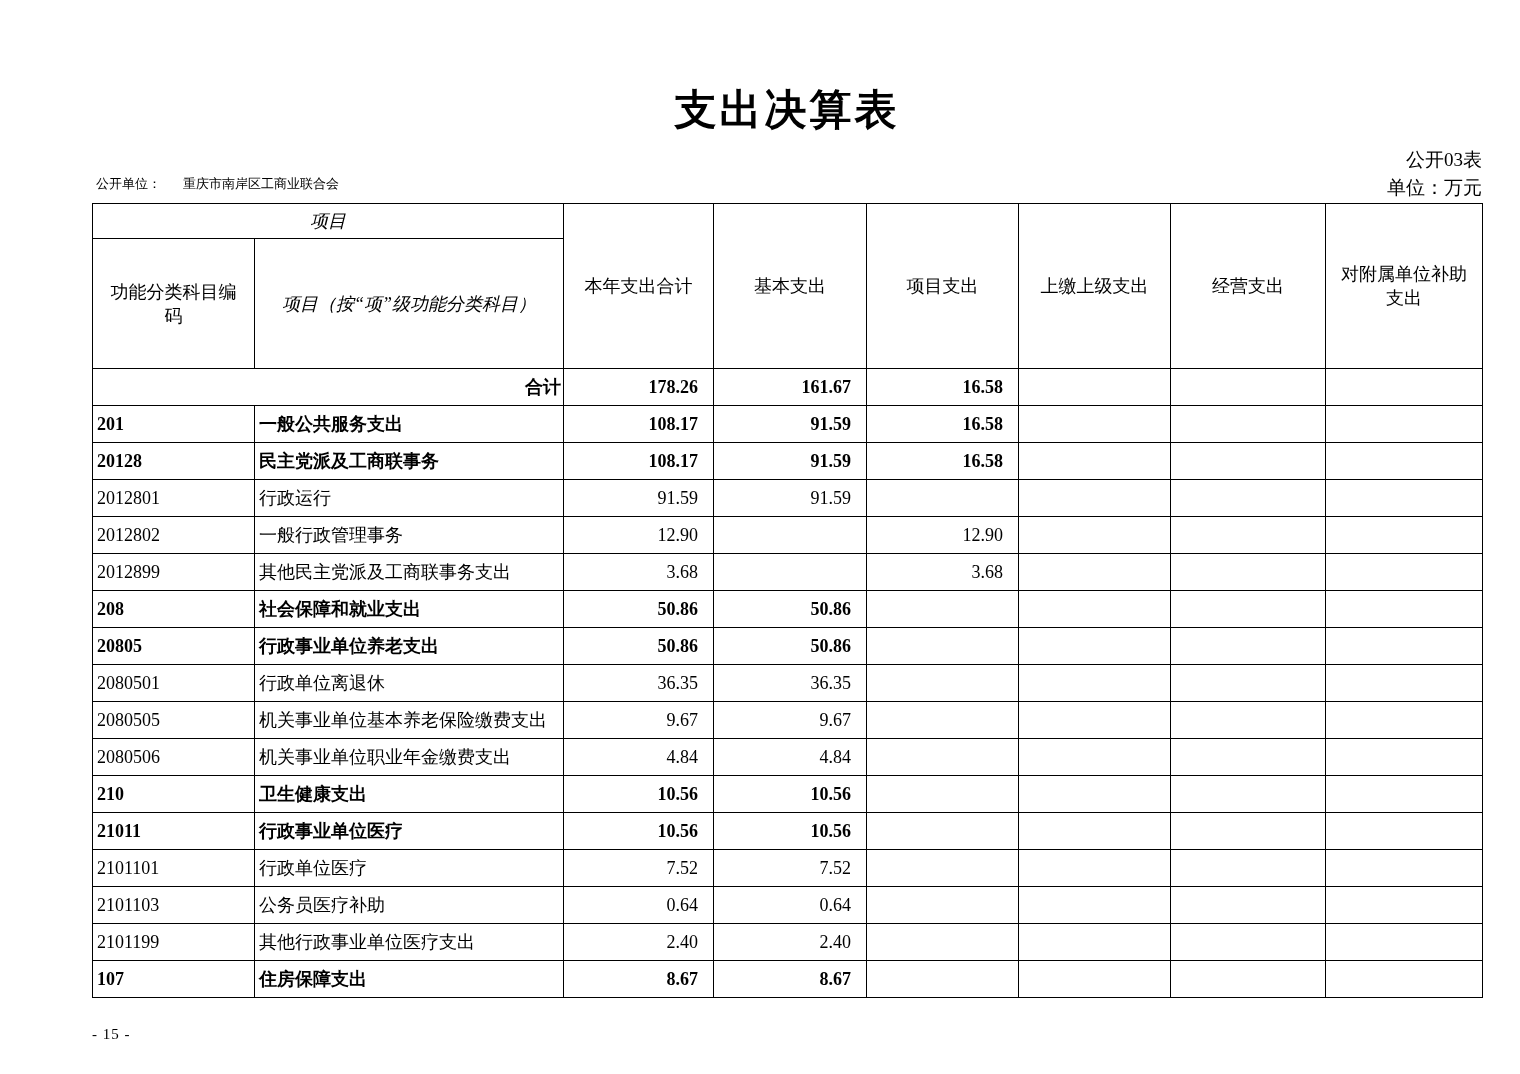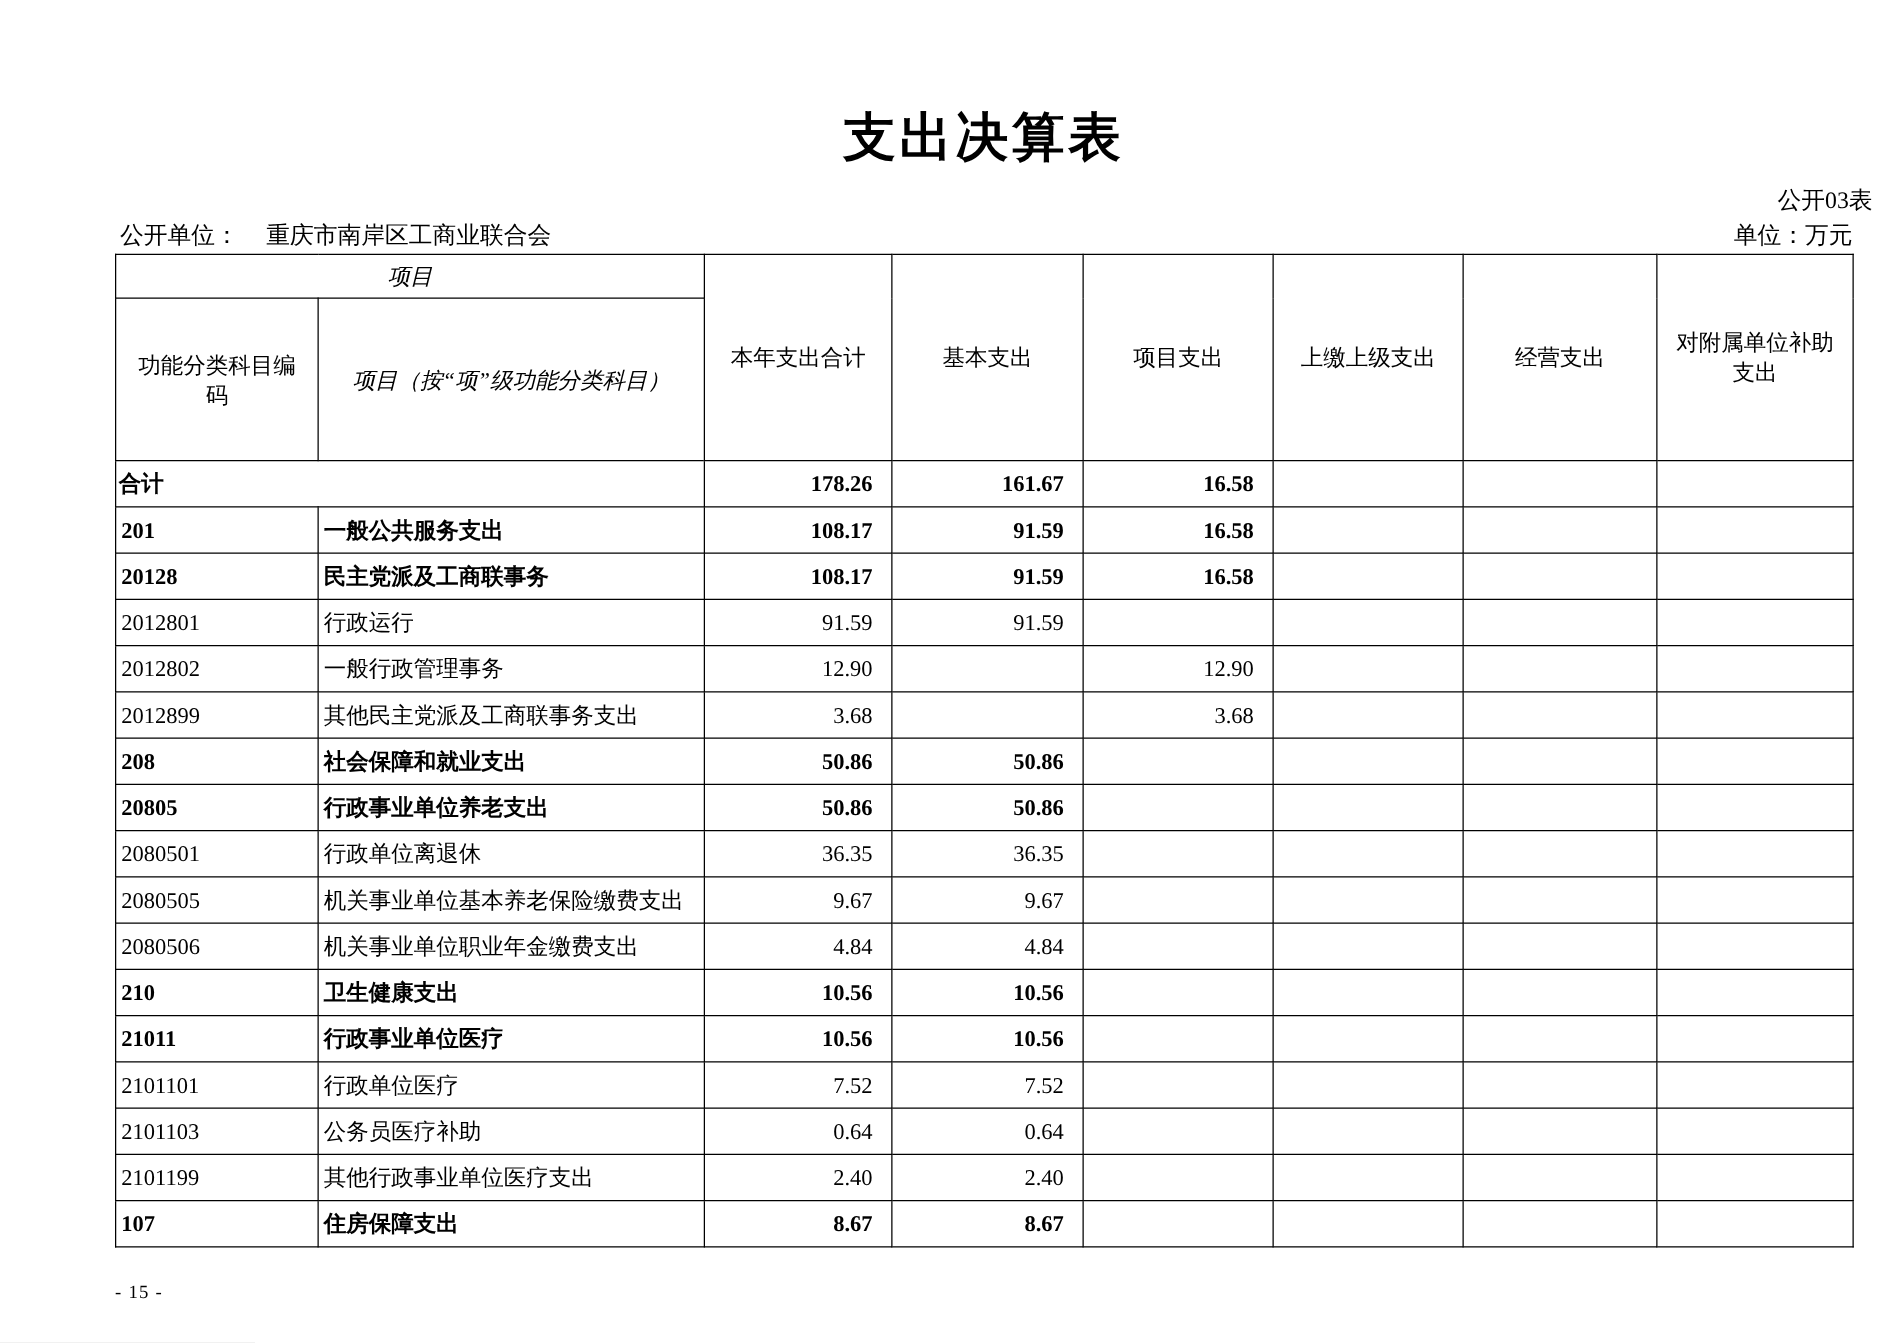--- a/index.html
+++ b/index.html
@@ -18,29 +18,29 @@
     left: 92px;
     width: 1390px;
     top: 82px;
     text-align: center;
     font-size: 42px;
     font-weight: bold;
     letter-spacing: 3px;
   }
   .form-no {
     position: absolute;
-    right: 22px;
+    right: 38px;
     top: 147px;
     font-size: 19px;
   }
   .meta-left {
     position: absolute;
     left: 96px;
     top: 175px;
-    font-size: 19px;
+    font-size: 13px;
   }
   .meta-left .unit-name { margin-left: 22px; }
   .meta-right {
     position: absolute;
     right: 38px;
     top: 175px;
     font-size: 19px;
     text-align: right;
   }
   table.fiscal {
@@ -60,21 +60,21 @@
   }
   table.fiscal th { text-align: center; padding: 0 10px; }
   th.group-th { height: 35px; border-bottom: 2px solid #000; padding: 0; font-style: italic; }
   tr.subhead th { height: 130px; }
   th.code-th { padding: 0 1px; }
   th.item-th { padding: 0 2px; font-style: italic; }
   tbody td { height: 37px; }
   td.cell-code { text-align: left; padding: 0 2px 0 4px; }
   td.cell-item { text-align: left; padding: 0 2px 0 4px; }
   td.cell-num  { text-align: right; padding: 0 15px 0 2px; }
-  td.cell-merged { text-align: left; padding: 0 2px; }
+  td.cell-merged { text-align: right; padding: 0 2px; }
   tr.bold td { font-weight: bold; }
   .page-no {
     position: absolute;
     left: 92px;
     width: 1390px;
     top: 1026px;
     text-align: left;
     font-size: 15px;
     letter-spacing: 1px;
   }

